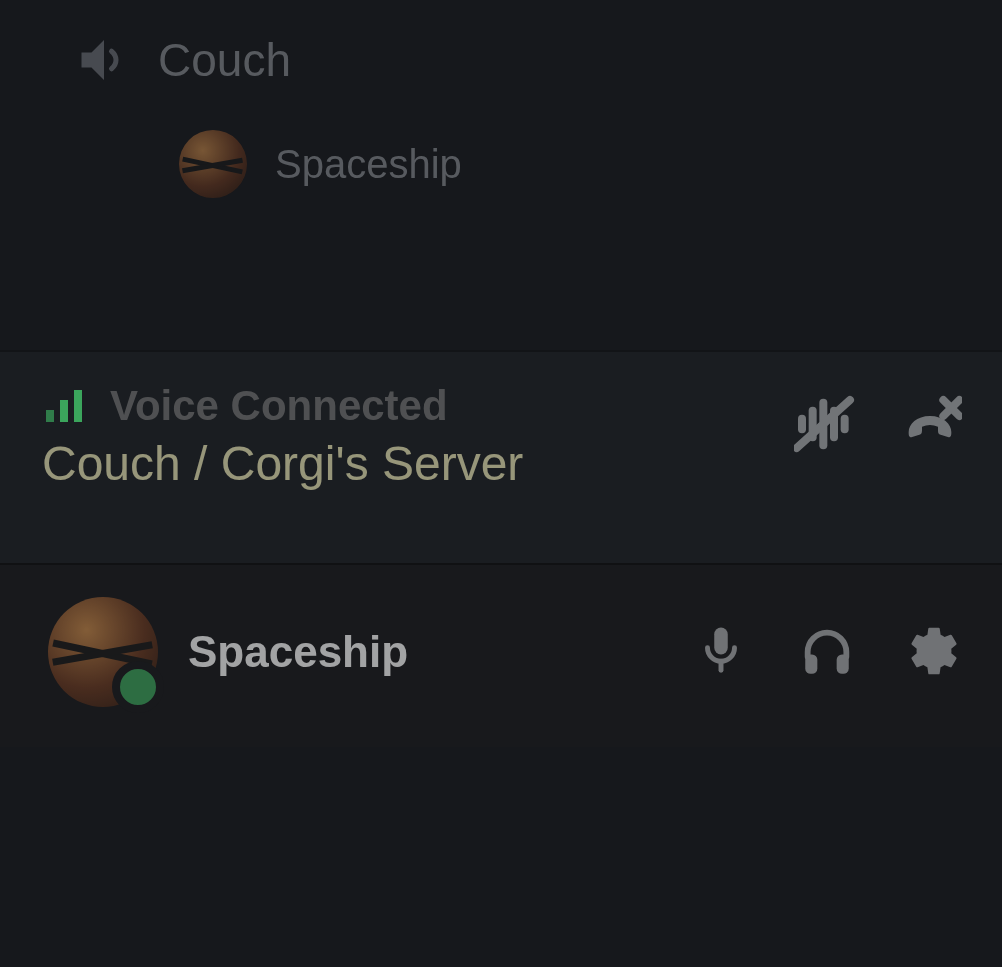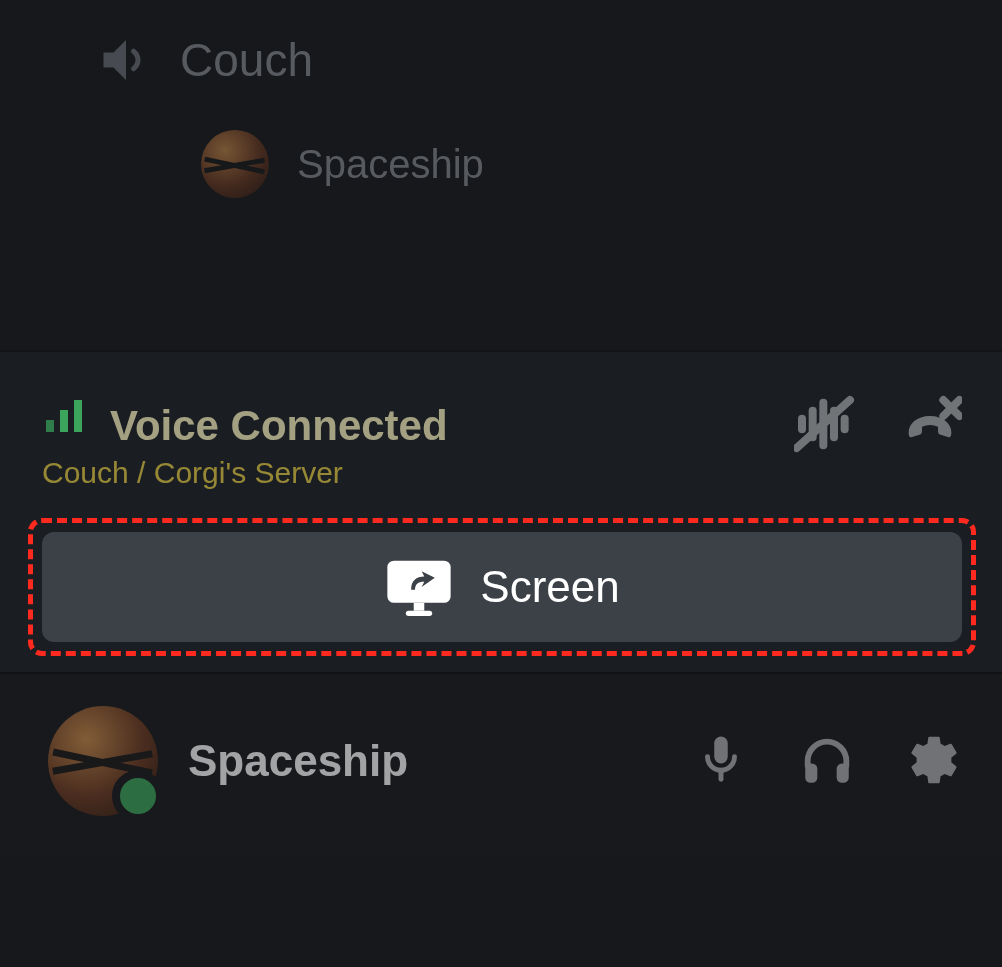--- a/index.html
+++ b/index.html
@@ -14,21 +14,21 @@
   }
   .app {
     width: 100%;
     height: 100%;
     position: relative;
     filter: blur(0.3px);
   }
   
   .channel-area {
     padding-top: 30px;
-    padding-left: 96px;
+    padding-left: 74px;
     height: 320px;
   }
   .voice-channel {
     display: flex;
     align-items: center;
     gap: 24px;
     color: #8e9297;
     opacity: 0.55;
   }
   .voice-channel span.label { font-size: 46px; font-weight: 500; }
@@ -67,29 +67,28 @@
   .status-left {
     display: flex;
     flex-direction: column;
   }
   .status-top {
     display: flex;
     align-items: center;
     gap: 20px;
   }
   .voice-connected {
-    color: #fef9c3;
+    color: #737373;
     font-size: 42px;
     font-weight: 600;
     opacity: 0.6;
-    margin-top: 20px;
   }
   .sub {
-    color: #fde047;
-    font-size: 30px;
+    color: #fef9c3;
+    font-size: 48px;
     margin-top: 6px;
     opacity: 0.55;
   }
   .status-right {
     display: flex;
     gap: 40px;
     margin-top: 10px;
     opacity: 0.55;
   }
   
@@ -241,34 +240,20 @@
           <svg width="64" height="64" viewBox="0 0 24 24" fill="#b9bbbe">
             <path d="M20 15c0-3-3-6-8-6s-8 3-8 6c0 1 0 2 1 2l3-1c1 0 1-1 1-2v-1c1-.4 2-.6 3-.6s2 .2 3 .6v1c0 1 0 2 1 2l3 1c1 0 1-1 1-2z"></path>
             <line x1="17" y1="3" x2="23" y2="9" stroke="#b9bbbe" stroke-width="3" stroke-linecap="round"></line>
             <line x1="23" y1="3" x2="17" y2="9" stroke="#b9bbbe" stroke-width="3" stroke-linecap="round"></line>
           </svg>
         </span>
       </div>
     </div>
 
     <div class="action-row">
-      <div class="btn-screen-wrap">
-        <div class="btn-screen">
-          <span>
-            <svg width="70" height="58" viewBox="0 0 26 22">
-              <rect x="1" y="1" width="24" height="16" rx="2.5" fill="#ffffff"></rect>
-              <rect x="11" y="17" width="4" height="3" fill="#ffffff"></rect>
-              <rect x="8" y="20" width="10" height="2" rx="1" fill="#ffffff"></rect>
-              <path d="M10 12 C10 8.5 12 7 15 7 L14 5 L19 7.5 L14 11 L15 9 C12.5 9 11.5 10 11.5 12 Z" fill="#3c4047"></path>
-            </svg>
-          </span>
-          <span>Screen</span>
-        </div>
-        <div class="highlight-box"></div>
-      </div>
     </div>
   </div>
 
   <div class="user-footer">
     <div class="avatar-lg-wrap">
       <div class="avatar-lg"></div>
       <div class="status-dot"></div>
     </div>
     <span class="username">Spaceship</span>
     <div class="footer-controls">

